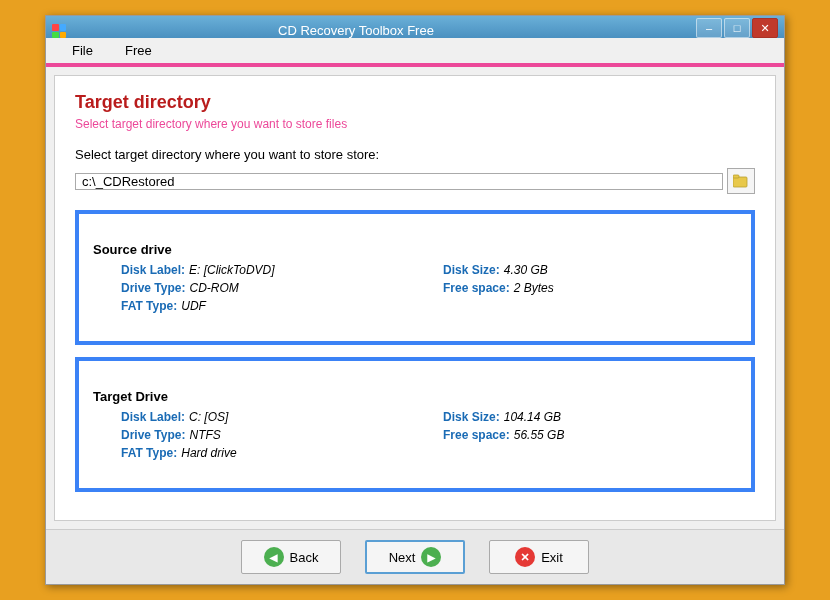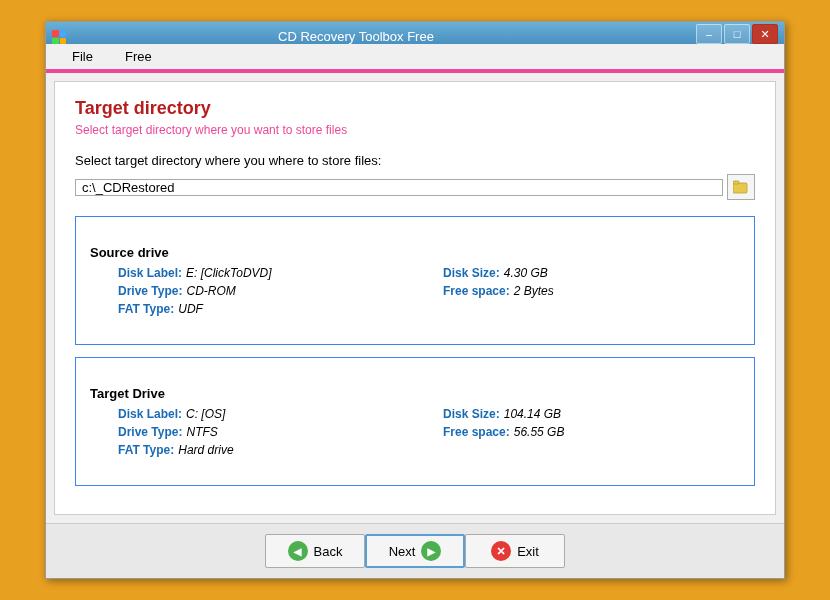--- a/index.html
+++ b/index.html
@@ -133,21 +133,21 @@
       height: 26px;
       border: 1px solid #aaa;
       background: #f5f5f5;
       display: flex;
       align-items: center;
       justify-content: center;
       cursor: pointer;
     }
 
     .info-box {
-      border: 1px solid #3b82f6;
+      border: 4px solid #3b82f6;
       background: white;
       margin-bottom: 12px;
       padding: 28px 14px;
     }
 
     .info-box-title {
       font-weight: bold;
       font-size: 13px;
       color: #000;
       margin-bottom: 6px;
@@ -177,21 +177,21 @@
       font-size: 12px;
       font-style: italic;
     }
 
     .footer {
       background: #e8e8e8;
       border-top: 1px solid #ccc;
       padding: 10px 16px;
       display: flex;
       justify-content: center;
-      gap: 0;
+      gap: 24px;
       align-items: center;
     }
 
     .footer-btn {
       height: 34px;
       min-width: 100px;
       border: 1px solid #aaa;
       background: #f5f5f5;
       cursor: pointer;
       display: flex;
@@ -265,21 +265,21 @@
 
   <div class="menu-bar">
     <span class="menu-item">File</span>
     <span class="menu-item">Free</span>
   </div>
 
   <div class="content-area">
     <div class="page-title">Target directory</div>
     <div class="page-subtitle">Select target directory where you want to store files</div>
 
-    <div class="field-label">Select target directory where you where to store files:</div>
+    <div class="field-label">Select target directory where you want to store store:</div>
 
     <div class="directory-input-row">
       <input class="directory-input" type="text" value="c:\_CDRestored" style="">
       <div class="browse-btn">
         <svg width="16" height="14" viewBox="0 0 16 14">
           <rect x="0" y="3" width="14" height="10" rx="1" fill="#e8c84a" stroke="#b8a030" stroke-width="0.8"></rect>
           <rect x="0" y="1" width="6" height="3" rx="1" fill="#e8c84a" stroke="#b8a030" stroke-width="0.8"></rect>
         </svg>
       </div>
     </div>

